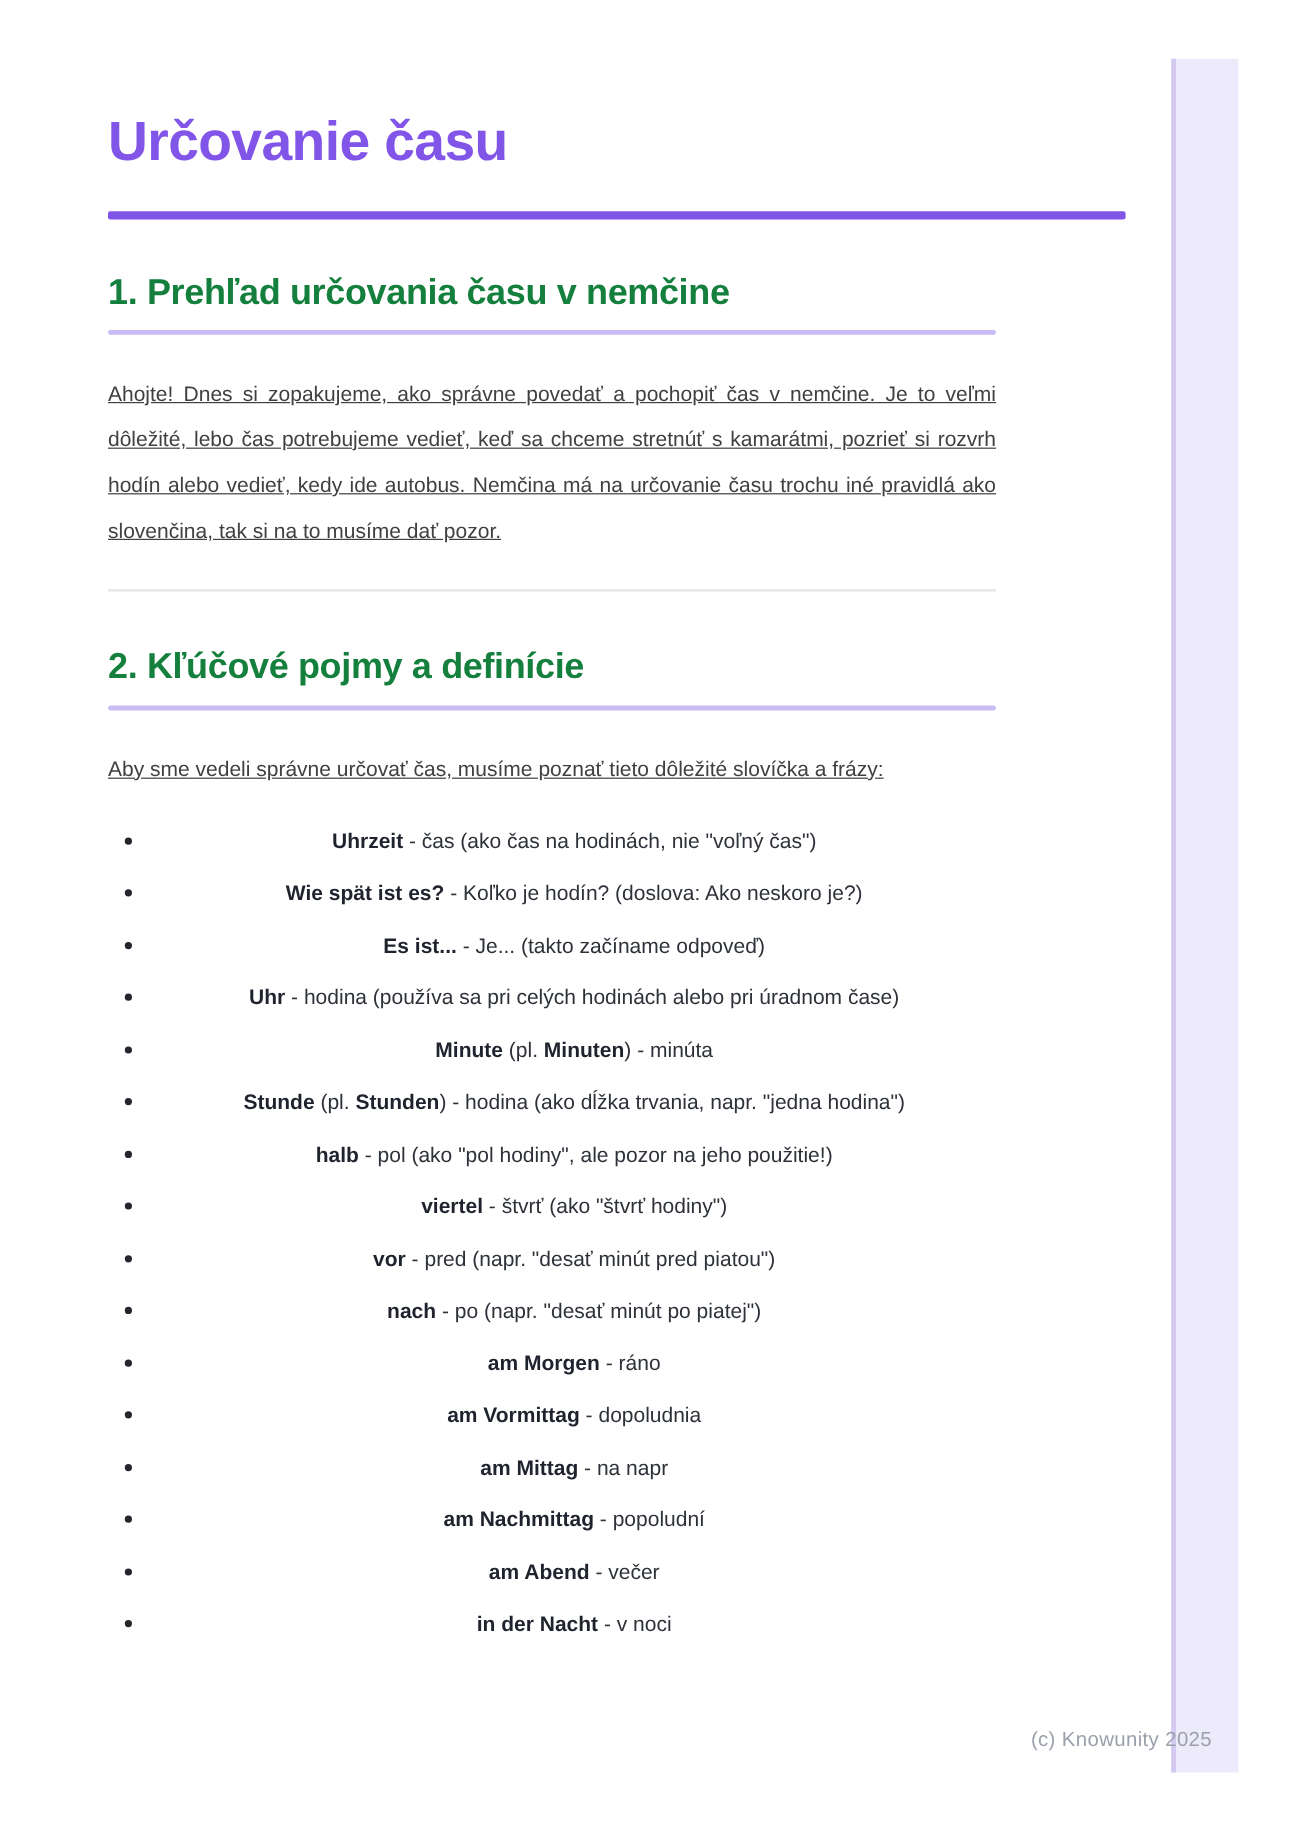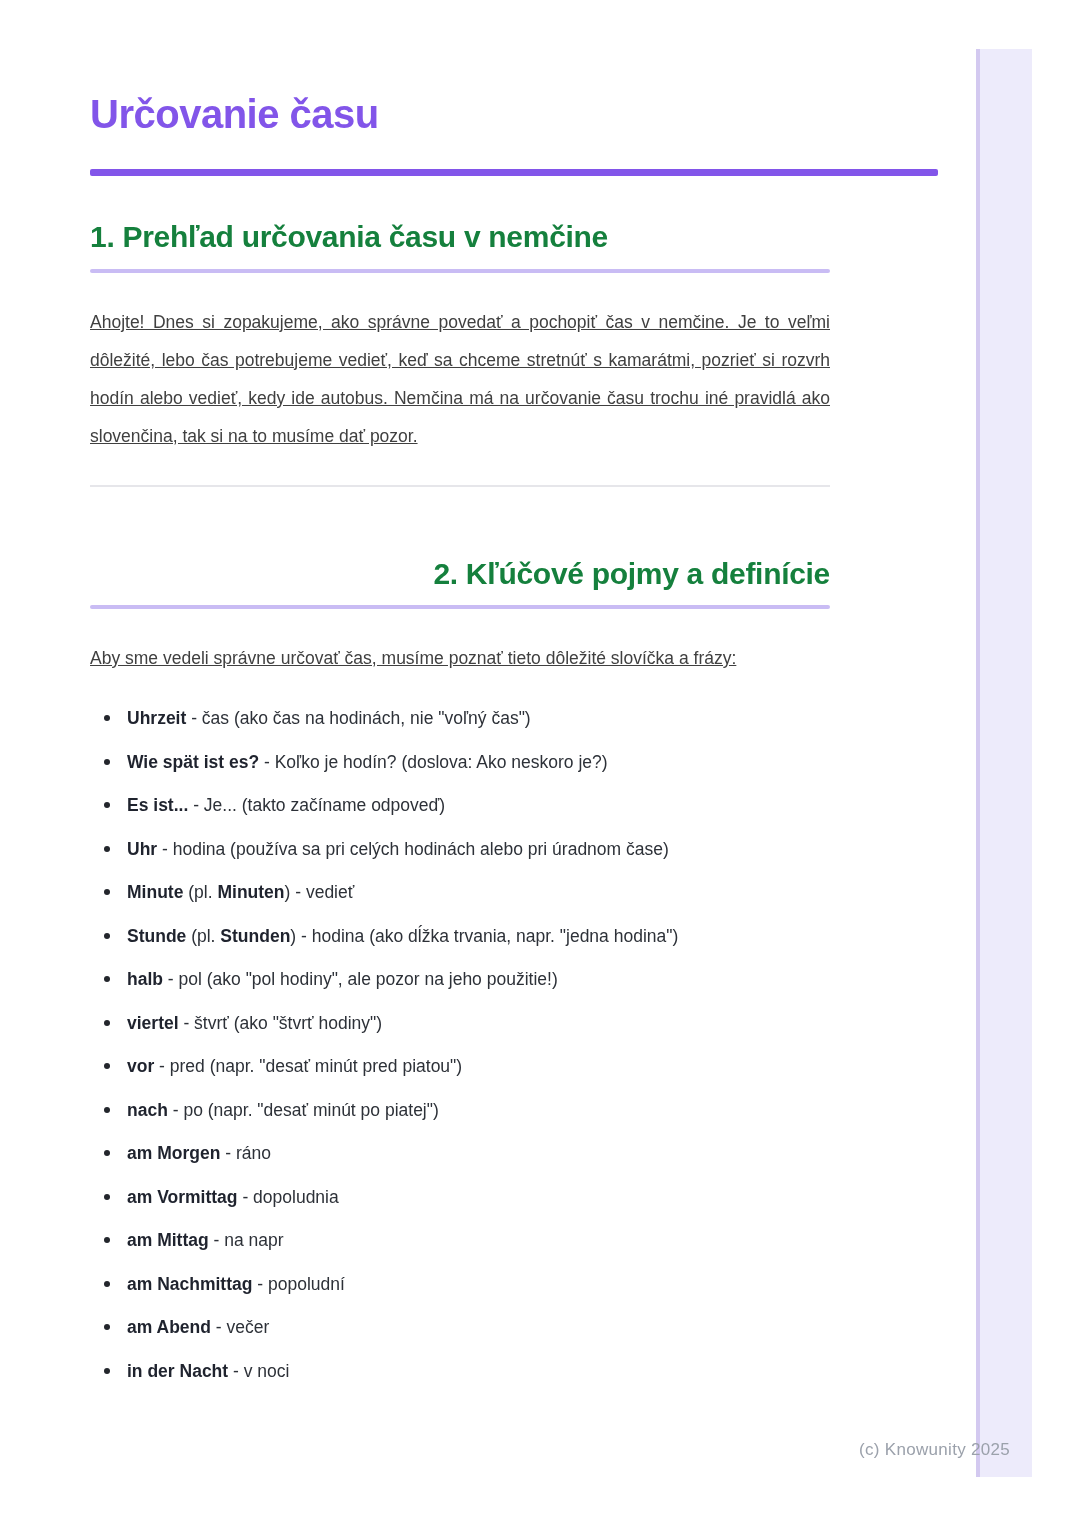--- a/index.html
+++ b/index.html
@@ -28,21 +28,21 @@
   }
   .content {
     position: absolute;
     left: 90px;
     top: 92px;
     width: 740px;
     z-index: 1;
   }
   .page-title {
     margin: 0;
-    font-size: 40px;
+    font-size: 46px;
     line-height: 1.1;
     font-weight: 800;
     letter-spacing: -0.5px;
     color: #8255e9;
   }
   .title-rule {
     width: 848px;
     height: 7px;
     border-radius: 2px;
     background: #8255e9;
@@ -50,21 +50,21 @@
   }
   .section-heading {
     margin: 0 0 14px 0;
     font-size: 30px;
     line-height: 1.15;
     font-weight: 700;
     letter-spacing: -0.3px;
     color: #15803d;
   }
   .section-1 .section-heading { margin-top: 44px; }
-  .section-2 .section-heading { margin-top: 70px; text-align: right; }
+  .section-2 .section-heading { margin-top: 46px; }
   .heading-underline {
     width: 740px;
     height: 4px;
     border-radius: 2px;
     background: #c9bcf4;
     margin-bottom: 30px;
   }
   .body-paragraph {
     margin: 0;
     font-size: 17.5px;
@@ -77,20 +77,21 @@
     width: 740px;
     height: 2px;
     background: #e6e6ea;
     border: none;
     margin: 30px 0 0 0;
   }
   .vocab-list {
     list-style: none;
     margin: 28px 0 0 0;
     padding: 0;
+    text-align: center;
   }
   .vocab-list li {
     position: relative;
     padding-left: 37px;
     margin-bottom: 17.5px;
     font-size: 17.5px;
     line-height: 26px;
     color: #2d3138;
   }
   .vocab-list li .bullet-dot {
@@ -140,21 +141,21 @@
     <section class="section-2">
       <h2 class="section-heading">2. Kľúčové pojmy a definície</h2>
       <div class="heading-underline"></div>
       <p class="body-paragraph">Aby sme vedeli správne určovať čas, musíme poznať tieto dôležité slovíčka a frázy:</p>
 
       <ul class="vocab-list" id="vocab-list">
           <li><span class="bullet-dot"></span><b>Uhrzeit</b><span> - čas (ako čas na hodinách, nie "voľný čas")</span></li>
           <li><span class="bullet-dot"></span><b>Wie spät ist es?</b><span> - Koľko je hodín? (doslova: Ako neskoro je?)</span></li>
           <li><span class="bullet-dot"></span><b>Es ist...</b><span> - Je... (takto začíname odpoveď)</span></li>
           <li><span class="bullet-dot"></span><b>Uhr</b><span> - hodina (používa sa pri celých hodinách alebo pri úradnom čase)</span></li>
-          <li><span class="bullet-dot"></span><b>Minute</b><span> (pl. </span><b>Minuten</b><span>) - vedieť</span></li>
+          <li><span class="bullet-dot"></span><b>Minute</b><span> (pl. </span><b>Minuten</b><span>) - minúta</span></li>
           <li><span class="bullet-dot"></span><b>Stunde</b><span> (pl. </span><b>Stunden</b><span>) - hodina (ako dĺžka trvania, napr. "jedna hodina")</span></li>
           <li><span class="bullet-dot"></span><b>halb</b><span> - pol (ako "pol hodiny", ale pozor na jeho použitie!)</span></li>
           <li><span class="bullet-dot"></span><b>viertel</b><span> - štvrť (ako "štvrť hodiny")</span></li>
           <li><span class="bullet-dot"></span><b>vor</b><span> - pred (napr. "desať minút pred piatou")</span></li>
           <li><span class="bullet-dot"></span><b>nach</b><span> - po (napr. "desať minút po piatej")</span></li>
           <li><span class="bullet-dot"></span><b>am Morgen</b><span> - ráno</span></li>
           <li><span class="bullet-dot"></span><b>am Vormittag</b><span> - dopoludnia</span></li>
           <li><span class="bullet-dot"></span><b>am Mittag</b><span> - na napr</span></li>
           <li><span class="bullet-dot"></span><b>am Nachmittag</b><span> - popoludní</span></li>
           <li><span class="bullet-dot"></span><b>am Abend</b><span> - večer</span></li>

